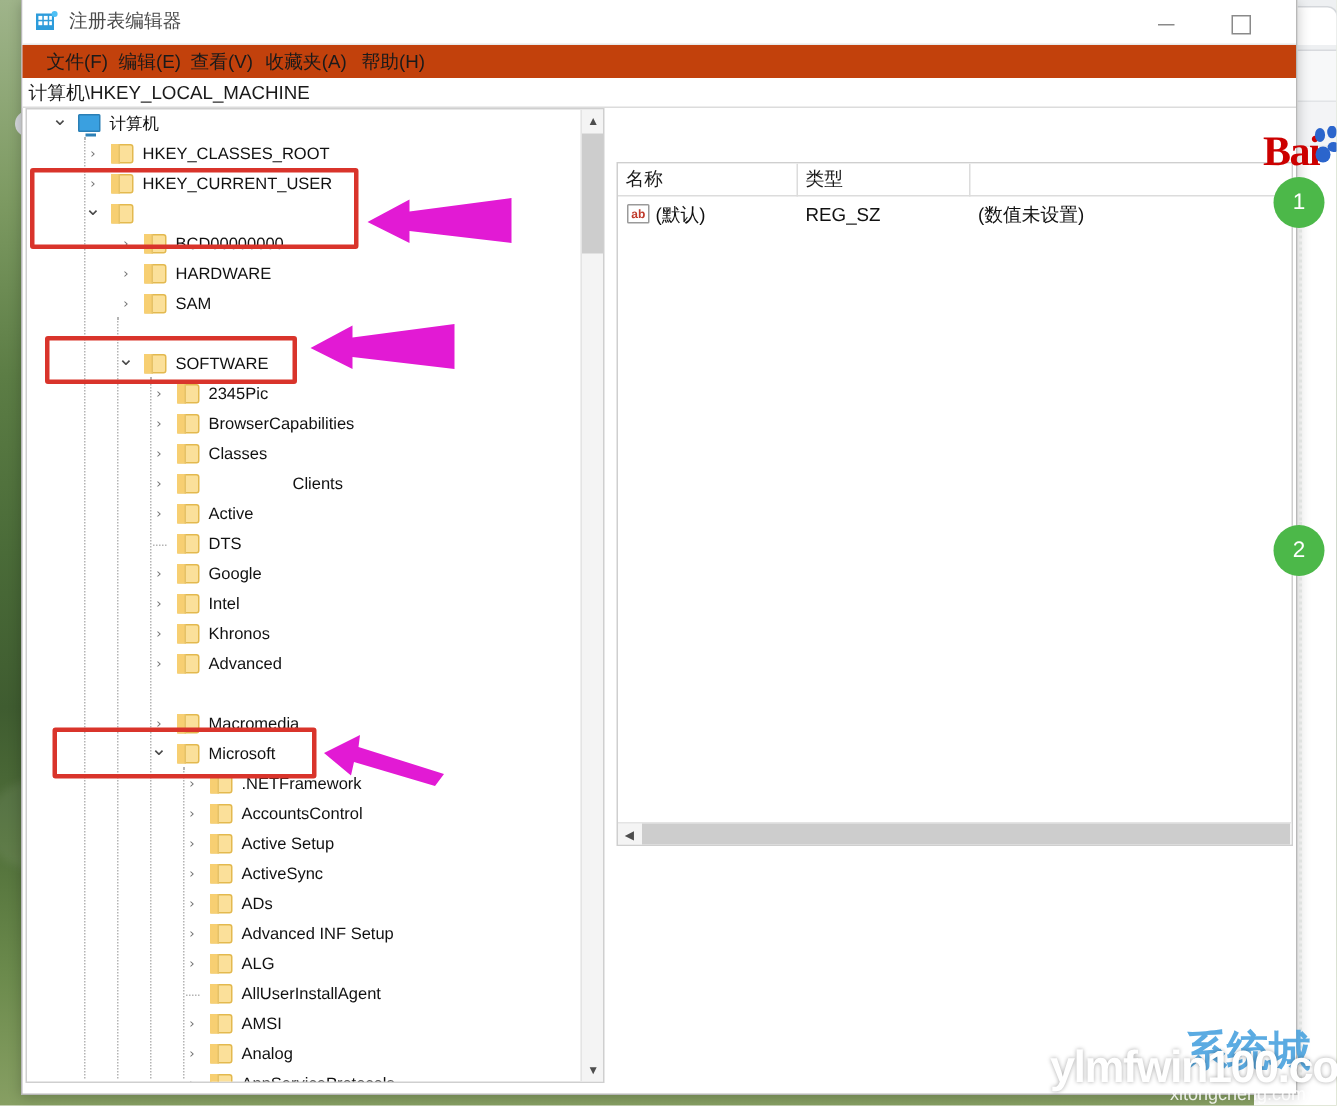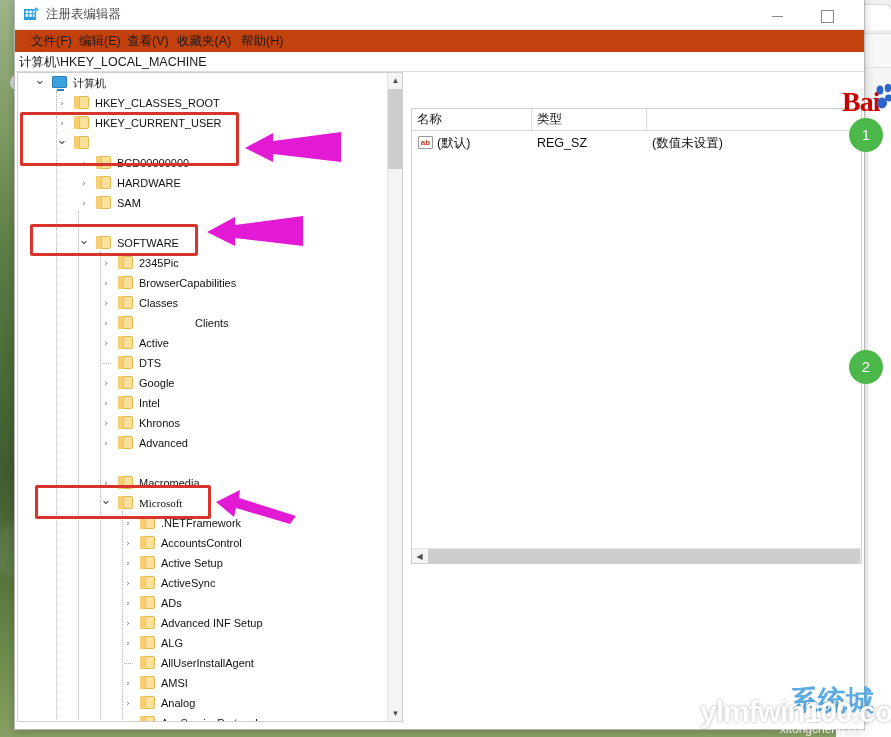--- a/index.html
+++ b/index.html
@@ -567,21 +567,21 @@
           <span class="tl" style="left: 121px;">Advanced</span>
         </div>
         <div class="tree-row" style="top: 400px;">
           <span class="tw-arrow" style="left: 82px;">›</span>
           <span class="folder" style="left: 100px;"></span>
           <span class="tl" style="left: 121px;">Macromedia</span>
         </div>
         <div class="tree-row" style="top: 420px;">
           <span class="tw-arrow open" style="left: 82px; font-size: 13px; line-height: 14px;">⌄</span>
           <span class="folder" style="left: 100px;"></span>
-          <span class="tl" style="left: 121px; font-family: Liberation Serif, serif;">Microsoft</span>
+          <span class="tl" style="left: 121px;">Microsoft</span>
         </div>
         <div class="tree-row" style="top: 440px;">
           <span class="tw-arrow" style="left: 104px;">›</span>
           <span class="folder" style="left: 122px;"></span>
           <span class="tl" style="left: 143px;">.NETFramework</span>
         </div>
         <div class="tree-row" style="top: 460px;">
           <span class="tw-arrow" style="left: 104px;">›</span>
           <span class="folder" style="left: 122px;"></span>
           <span class="tl" style="left: 143px;">AccountsControl</span>

